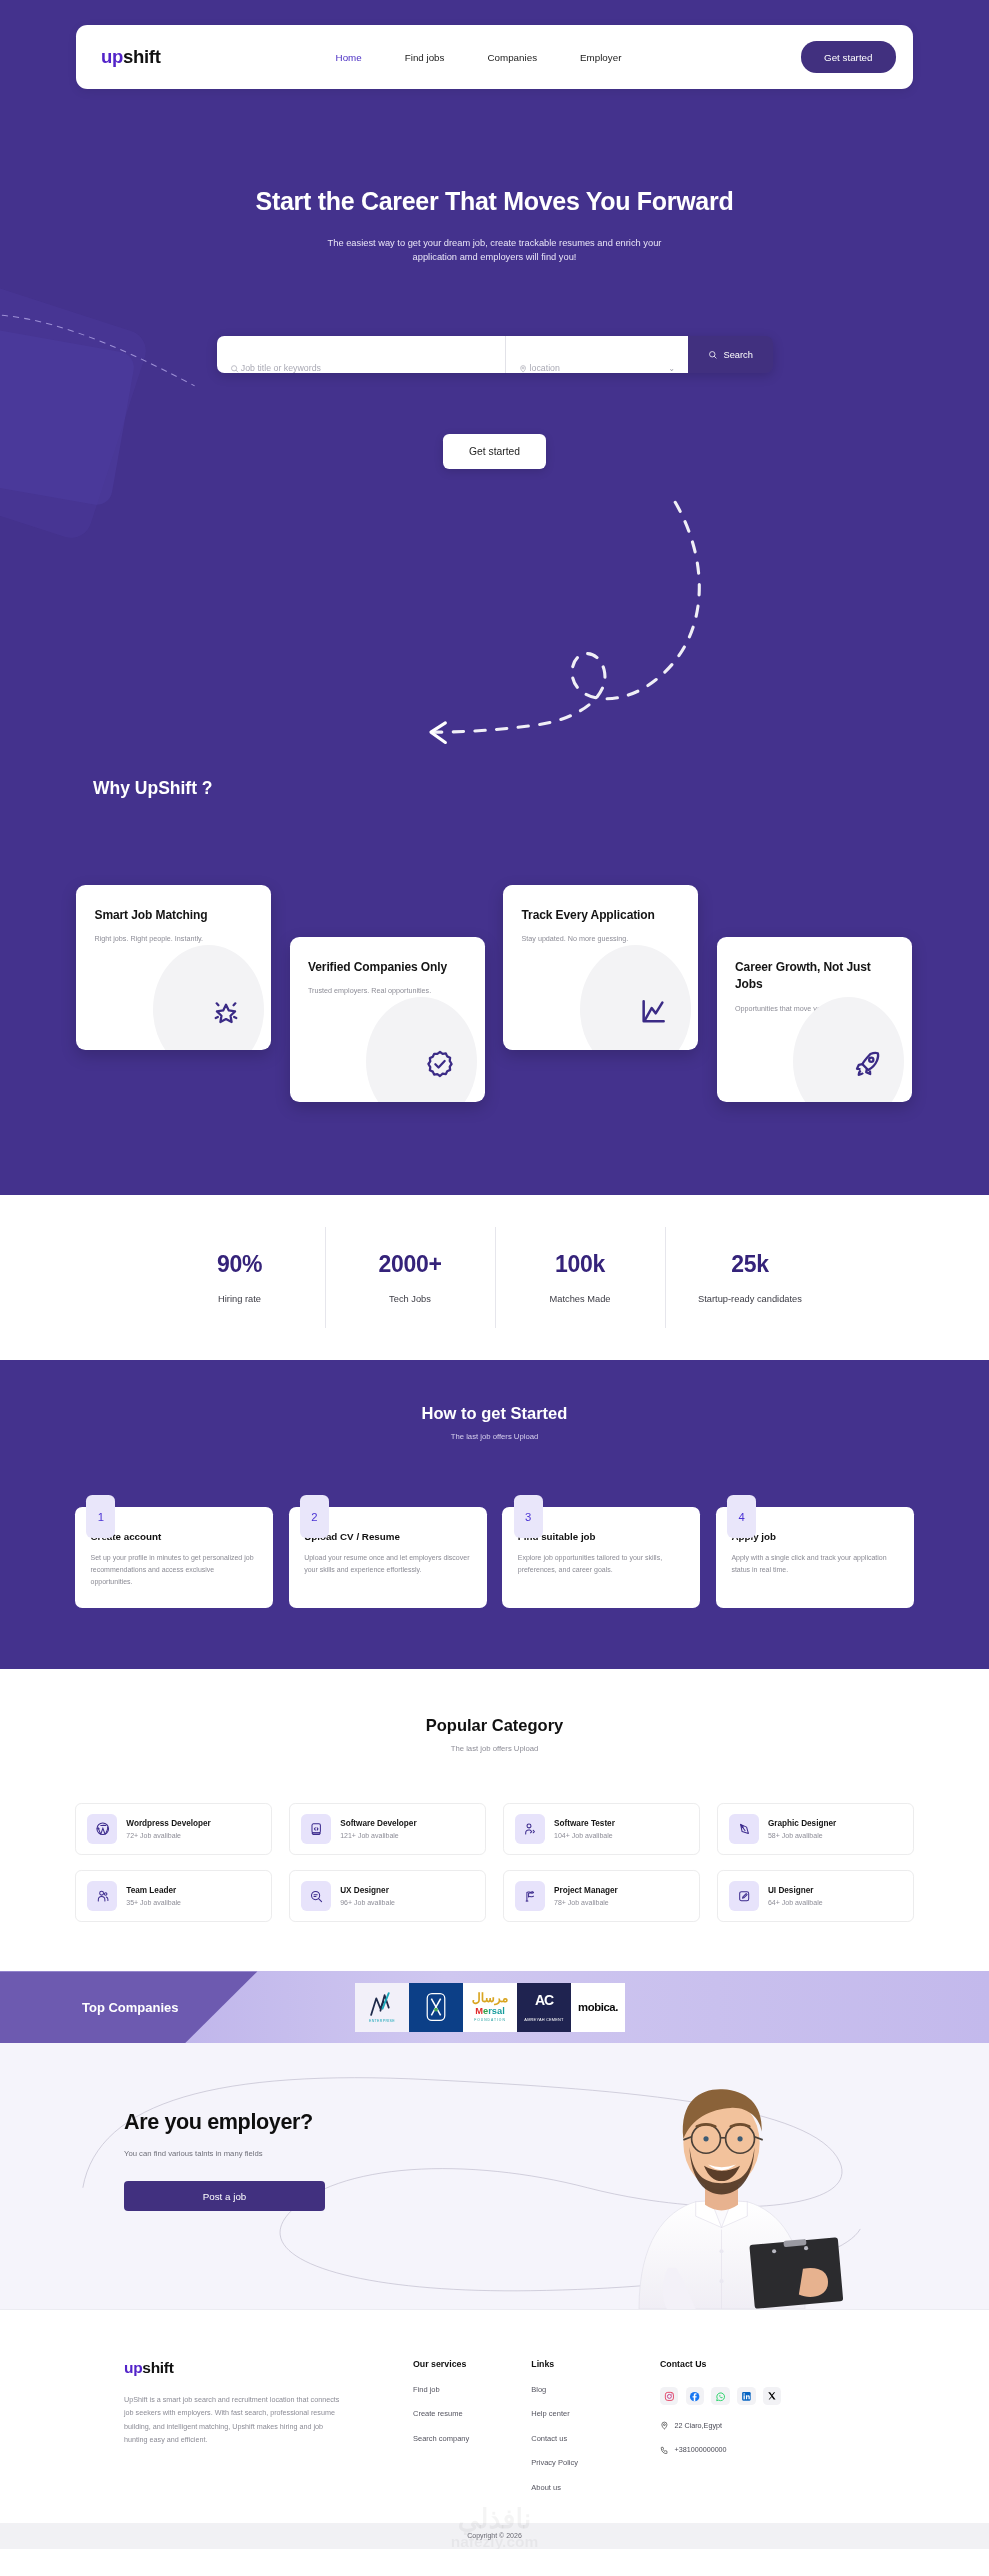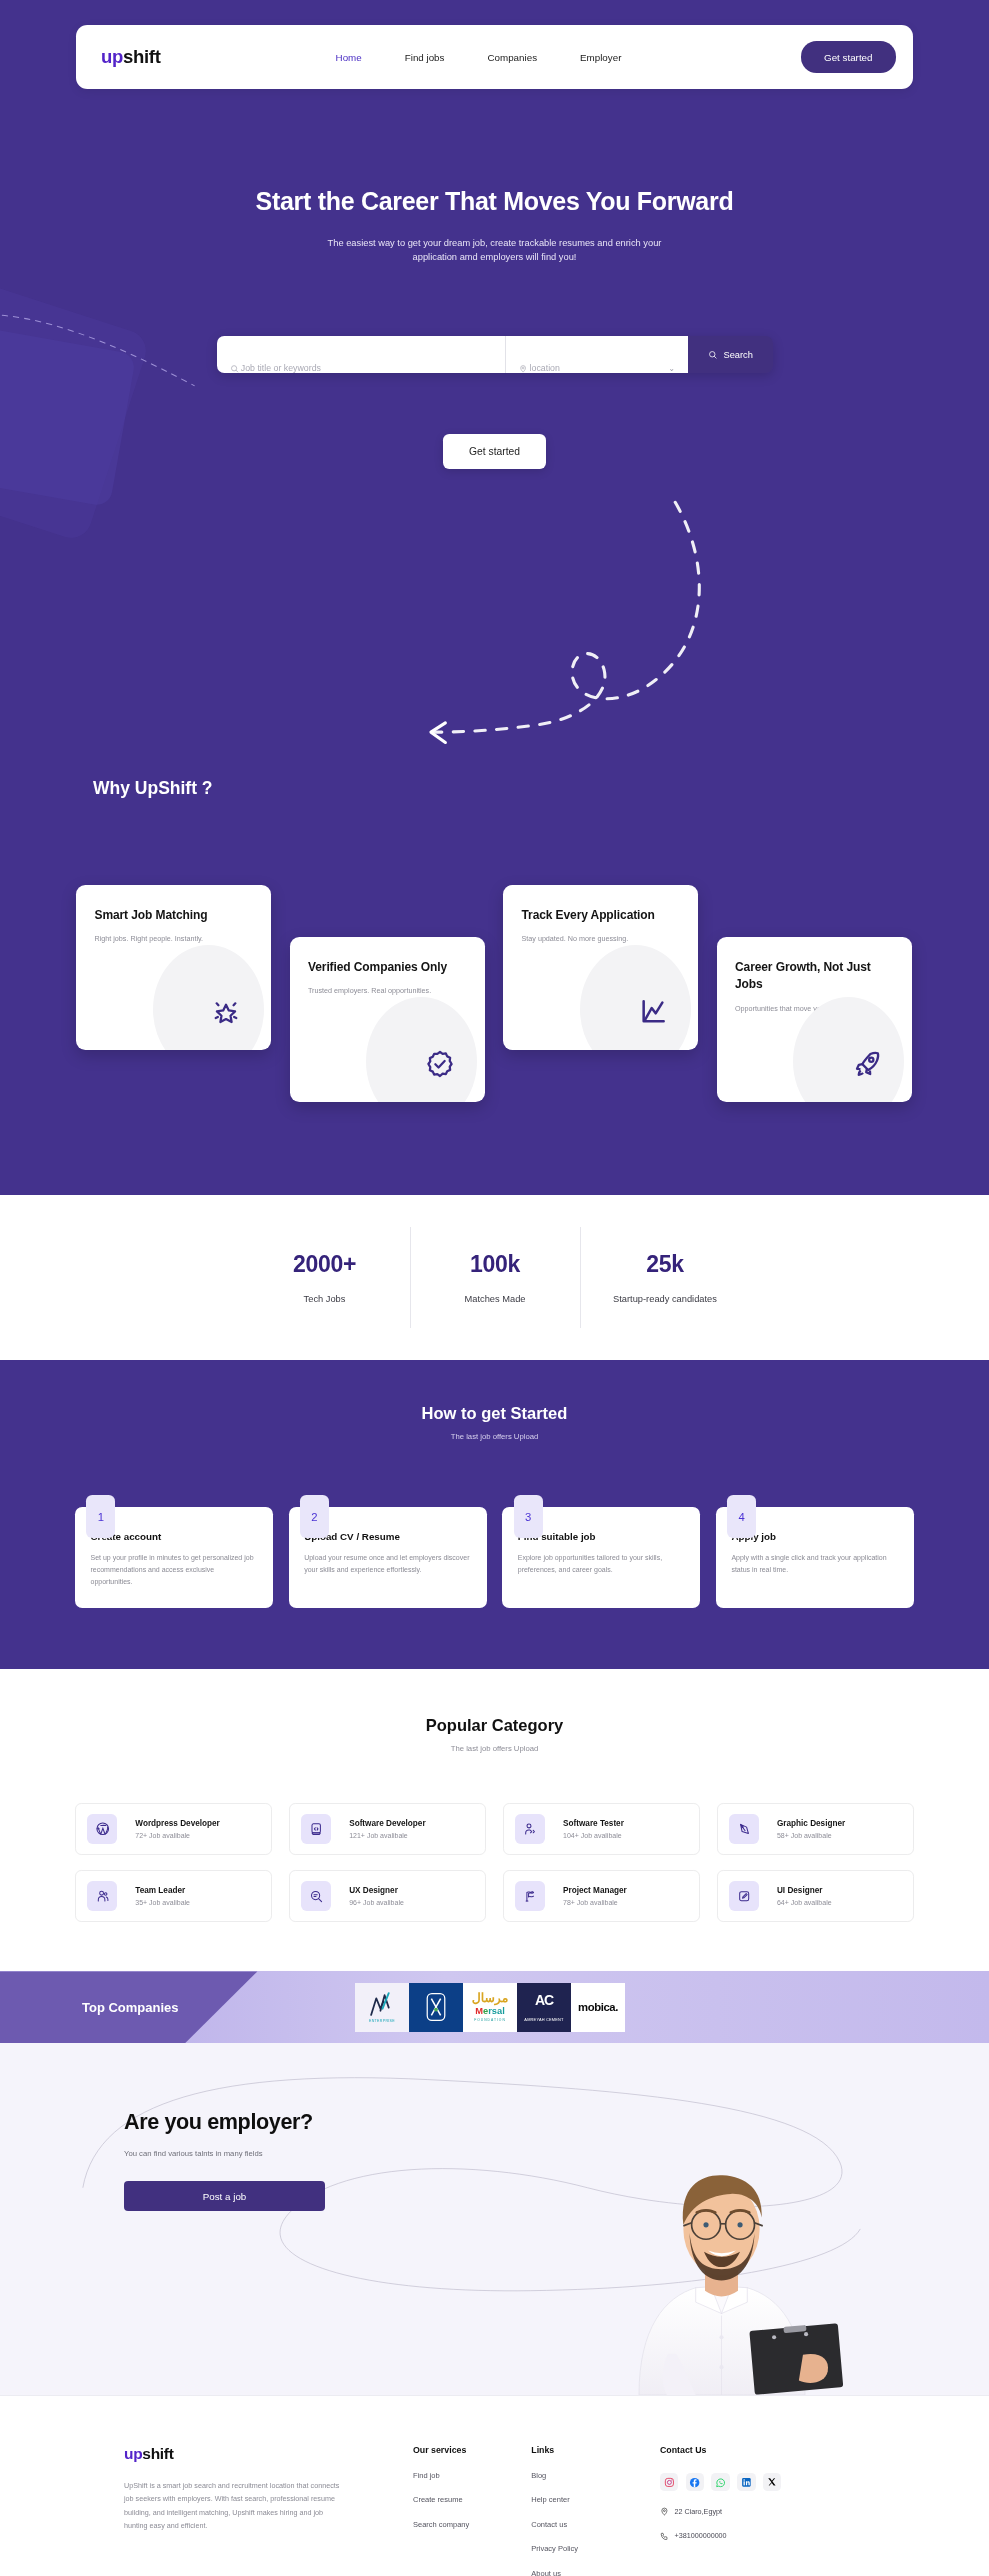--- a/index.html
+++ b/index.html
@@ -331,21 +331,21 @@
     display: grid;
     grid-template-columns: repeat(4, 1fr);
     gap: 14.4px 16.5px;
   }
   .cat-card {
     border: 0.5px solid #ececed;
     border-radius: 6.2px;
     padding: 10.3px 11.3px;
     display: flex;
     align-items: center;
-    gap: 18px;
+    gap: 9px;
     background: #fff;
   }
   .cat-icon {
     width: 30px; height: 30px;
     background: #e7e3fb;
     border-radius: 5.7px;
     display: flex;
     align-items: center;
     justify-content: center;
     color: #3c2b8d;
@@ -406,21 +406,21 @@
   .mersal-en { font-size: 9.3px; font-weight: 700; line-height: 1; margin-top: 2.1px; }
   .mersal-en .m { color: #e12a2a; }
   .mersal-en .e { color: #33a24b; }
   .mersal-en .rest { color: #179c9c; }
   .mersal-fd { font-size: 3.3px; letter-spacing: 1px; color: #179c9c; margin-top: 2.6px; }
   .mv-sub { font-size: 3.6px; letter-spacing: 0.3px; color: #1aa7b8; margin-top: 2.1px; }
 
   
   .employer {
     background: #f5f4fb;
-    height: 352px;
+    height: 266px;
     position: relative;
     overflow: hidden;
   }
   .emp-inner { padding: 66px 0 0 124px; position: relative; z-index: 3; }
   .emp-title { font-size: 21.6px; font-weight: 700; color: #0f0f0f; letter-spacing: -0.4px; }
   .emp-sub { font-size: 7.7px; color: #6f6f79; margin-top: 13.4px; }
   .btn-postjob {
     margin-top: 23px;
     background: #41307f;
     color: #fff;
@@ -613,20 +613,24 @@
           <circle cx="15.2" cy="8.8" r="1.6"></circle>
           <path d="M8.5 12.1l-2.6.5-1.4 3 2.6.2M11.9 15.5l-.5 2.6 3 1.4-.2-2.6" stroke-linejoin="round"></path>
           <path d="M7.2 16.8c-1 1-1.4 3.3-1.4 3.3s2.3-.4 3.3-1.4" stroke-linejoin="round"></path>
         </svg>
       </div>
     </div>
   </section>
 
   <section class="stats">
     <div class="stat">
+      <div class="stat-num">90%</div>
+      <div class="stat-lbl">Hiring rate</div>
+    </div>
+    <div class="stat">
       <div class="stat-num">2000+</div>
       <div class="stat-lbl">Tech Jobs</div>
     </div>
     <div class="stat">
       <div class="stat-num">100k</div>
       <div class="stat-lbl">Matches Made</div>
     </div>
     <div class="stat">
       <div class="stat-num">25k</div>
       <div class="stat-lbl">Startup-ready candidates</div>

